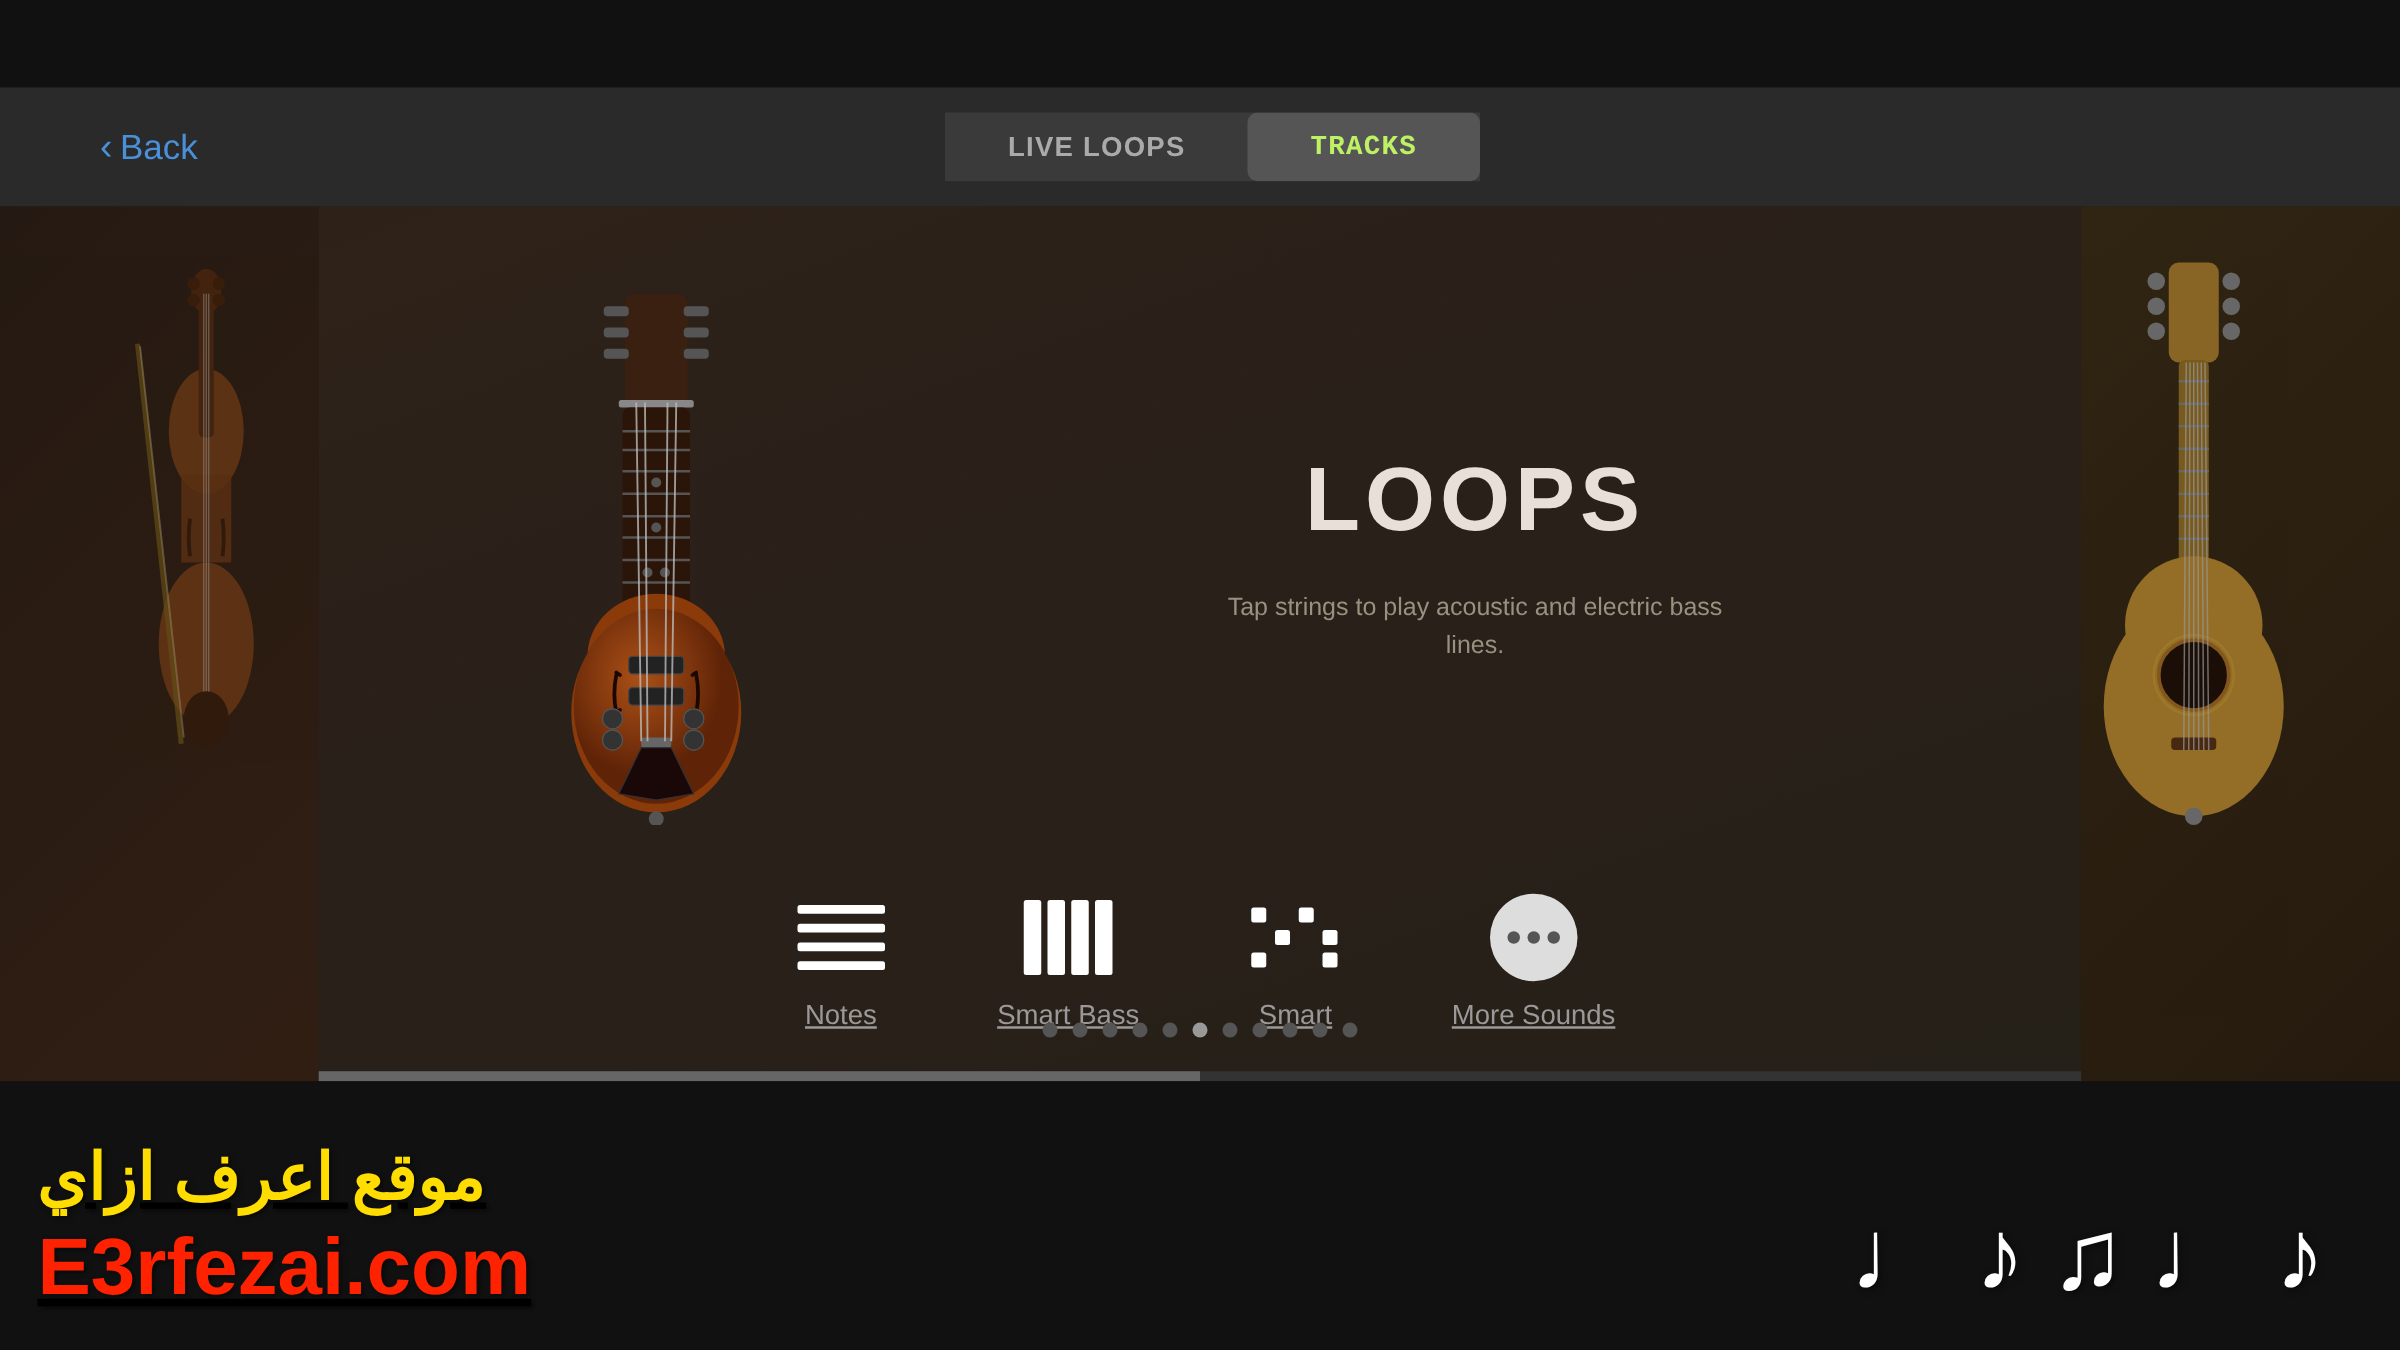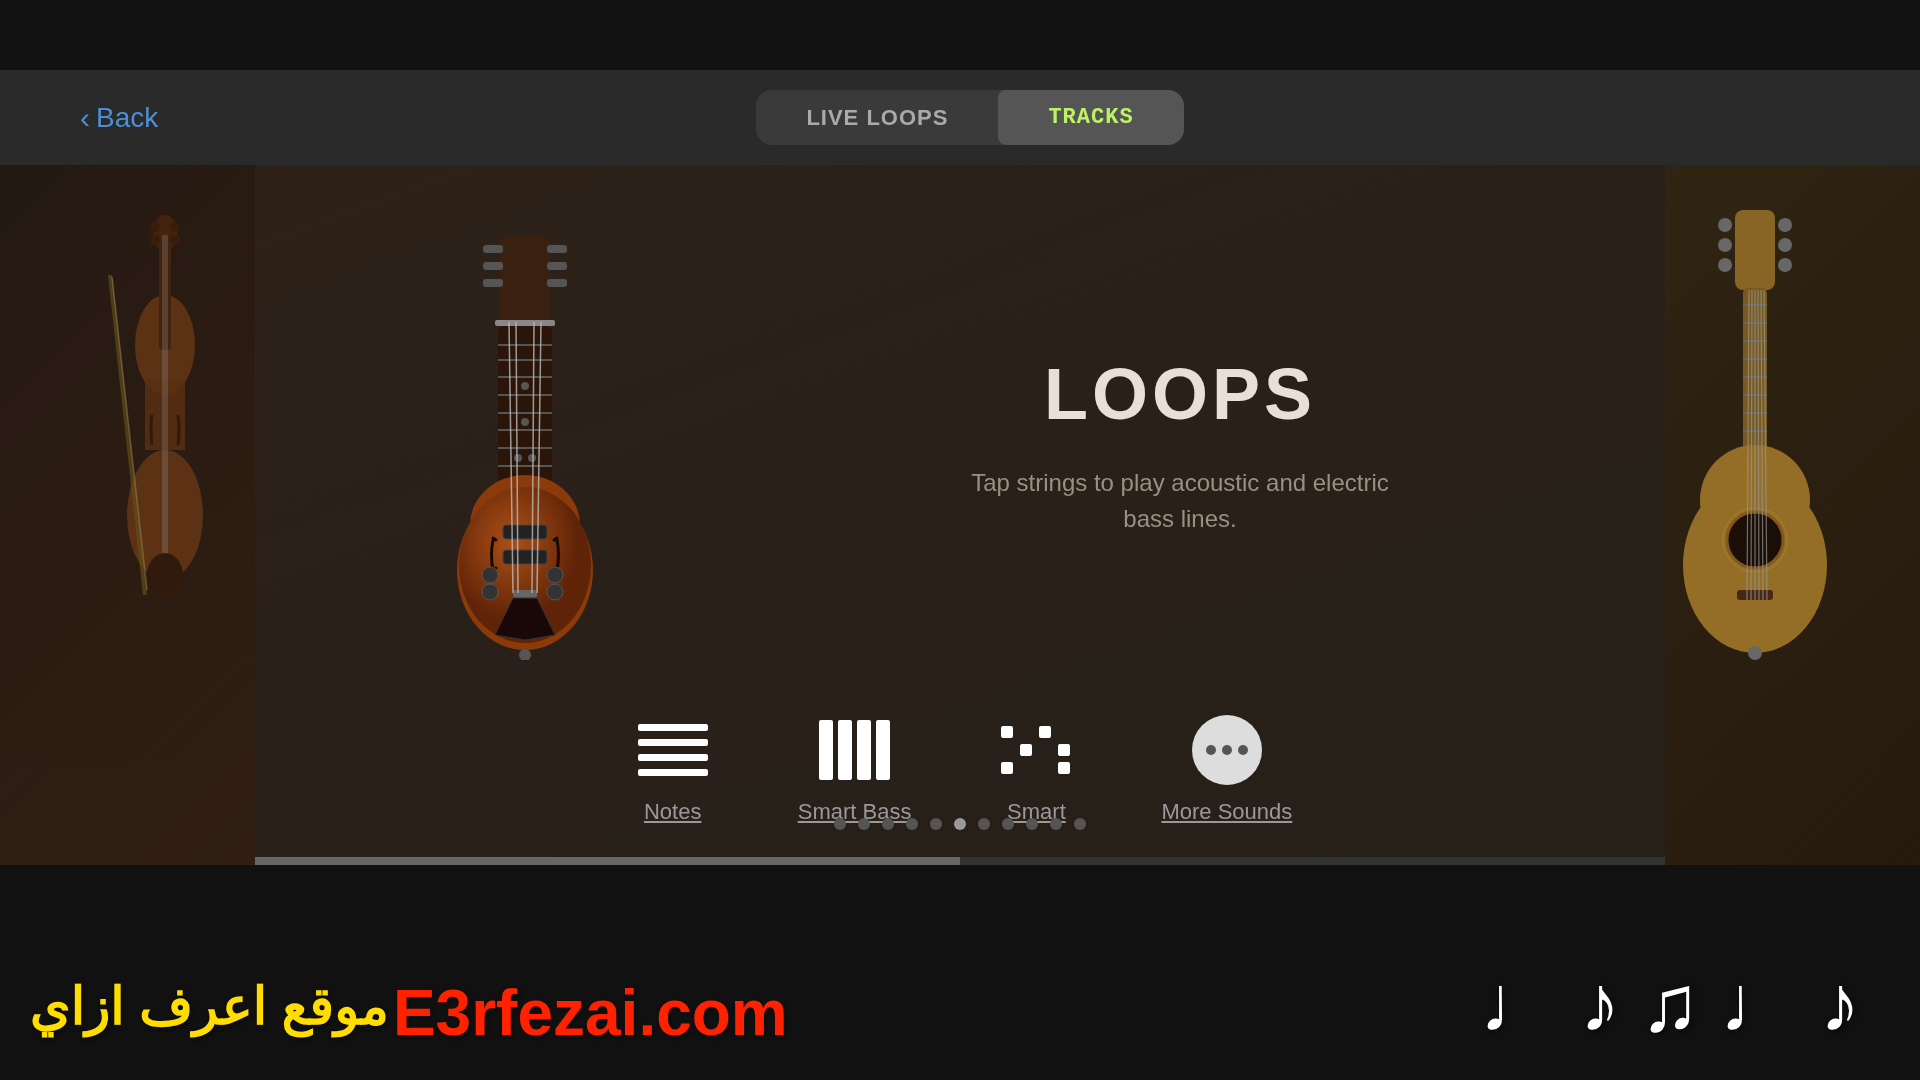--- a/index.html
+++ b/index.html
@@ -52,21 +52,21 @@
     }
 
     .back-chevron {
       font-size: 30px;
       color: #4a90d9;
     }
 
     .tab-group {
       display: flex;
       background: #3a3a3a;
-      border-radius: 16px;
+      border-radius: 0;
       overflow: hidden;
       height: 55px;
       margin-left: 20px;
     }
 
     .tab {
       padding: 0 50px;
       height: 55px;
       display: flex;
       align-items: center;
@@ -162,21 +162,21 @@
 
     .instrument-title {
       font-size: 72px;
       font-weight: 800;
       color: #e8e0d8;
       letter-spacing: 4px;
       margin-bottom: 30px;
     }
 
     .instrument-desc {
-      font-size: 24px;
+      font-size: 20px;
       color: #9a9080;
       text-align: center;
       line-height: 1.5;
       max-width: 420px;
     }
 
     
     .controls-area {
       width: 100%;
       padding: 20px 0 40px 0;
@@ -277,22 +277,23 @@
       display: flex;
       align-items: center;
     }
 
     
     .watermark {
       position: absolute;
       bottom: 30px;
       left: 30px;
       display: flex;
-      flex-direction: row;
+      flex-direction: column;
       gap: 4px;
+      text-decoration: underline;
     }
 
     .watermark-line1 {
       font-size: 52px;
       font-weight: 800;
       color: #ffdd00;
       font-family: Arial, sans-serif;
       text-shadow: 2px 2px 4px rgba(0,0,0,0.5);
     }
 

